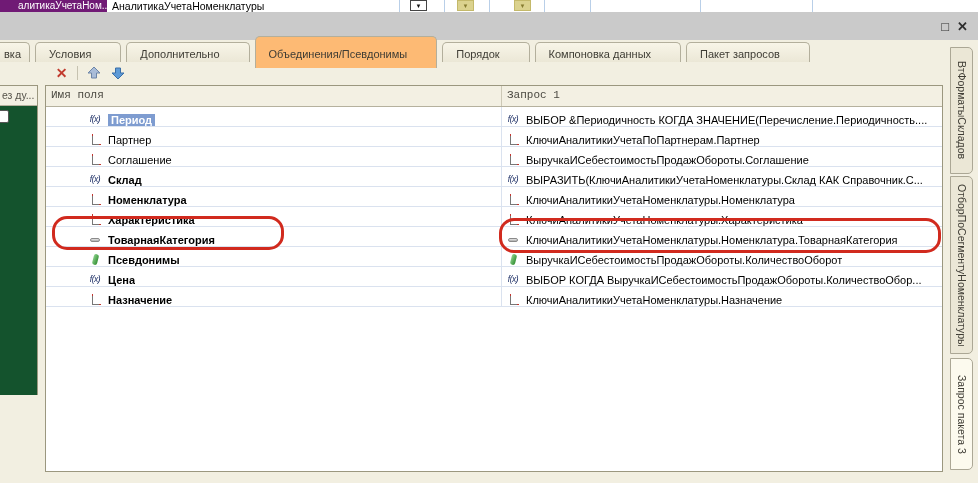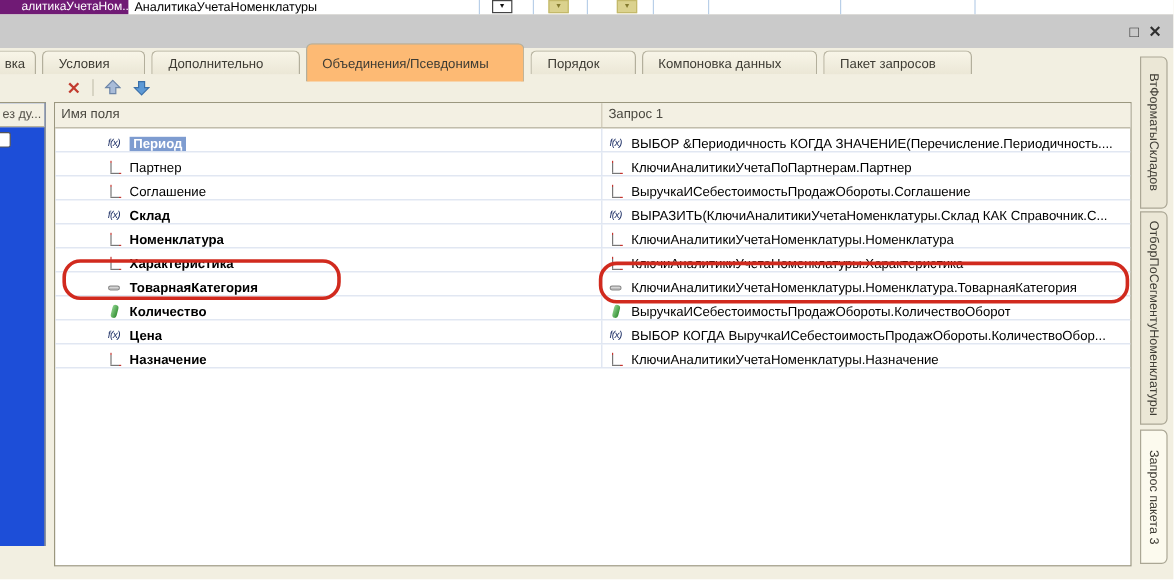--- a/index.html
+++ b/index.html
@@ -31,30 +31,30 @@
   .tab.partial{width:30px;padding:2px 8px 0 2px;justify-content:flex-end;overflow:hidden;border-radius:0 5px 0 0;border-left:none;}
 
   
   .toolbar{position:absolute;left:53px;top:64px;height:18px;display:flex;align-items:center;gap:7px;}
   .tbtn{width:17px;height:17px;display:flex;align-items:center;justify-content:center;}
   .tbtn svg{display:block;}
   .tsep{width:1px;height:14px;background:#C6C2B0;}
   .xglyph{font-size:14px;font-weight:bold;color:#C23B2E;line-height:1;}
 
   
-  .left-panel{position:absolute;left:0;top:85px;width:38px;height:370px;background:#1d4ed8;
+  .left-panel{position:absolute;left:0;top:85px;width:38px;height:310px;background:#14532d;
     border-top:1px solid #9B977F;border-right:1px solid #9B977F;box-sizing:border-box;}
   .left-panel .ph{height:19px;background:#F3F0E3;border-bottom:1px solid #B5B19E;font-size:10.5px;
     line-height:19px;color:#55524A;padding-left:2px;overflow:hidden;white-space:nowrap;}
   .chk-partial{position:absolute;left:-4px;top:24px;width:11px;height:11px;border:1px solid #555;background:#fff;border-radius:2px;}
 
   
   .main-table{position:absolute;left:45px;top:85px;width:898px;height:387px;background:#fff;
     border:1px solid #9B977F;box-sizing:border-box;}
-  .thead{display:flex;height:20px;background:#F3F0E3;border-bottom:1px solid #B5B19E;}
+  .thead{display:flex;height:20px;background:#F3F0E3;border-bottom:1px solid #B5B19E;font-family:Liberation Mono, monospace;}
   .th{font-size:11px;color:#4A4840;line-height:19px;padding-left:5px;box-sizing:border-box;white-space:nowrap;}
   .th.name{width:455px;}
   .th.query{flex:1;border-left:1px solid #CCC8B6;}
   .trow{display:flex;height:19px;border-bottom:1px solid #DAE2EF;}
   .cell{display:flex;align-items:flex-end;overflow:hidden;box-sizing:border-box;}
   .cell.name{width:455px;}
   .cell.query{flex:1;border-left:1px solid #DAE2EF;}
   .cell.name .row-icon{margin-left:42px;}
   .cell.query .row-icon{margin-left:4px;}
   .txt{margin-left:6px;font-size:11px;color:#000;white-space:nowrap;overflow:hidden;}
@@ -235,21 +235,21 @@
             <span class="txt">ТоварнаяКатегория</span>
           </div>
           <div class="cell query">
             <span class="row-icon icon-dash"></span>
             <span class="txt">КлючиАналитикиУчетаНоменклатуры.Номенклатура.ТоварнаяКатегория</span>
           </div>
         </div>
         <div class="trow bold">
           <div class="cell name">
             <span class="row-icon icon-resource"></span>
-            <span class="txt">Количество</span>
+            <span class="txt">Псевдонимы</span>
           </div>
           <div class="cell query">
             <span class="row-icon icon-resource"></span>
             <span class="txt">ВыручкаИСебестоимостьПродажОбороты.КоличествоОборот</span>
           </div>
         </div>
         <div class="trow bold">
           <div class="cell name">
             <span class="row-icon icon-fx">f(x)</span>
             <span class="txt">Цена</span>

